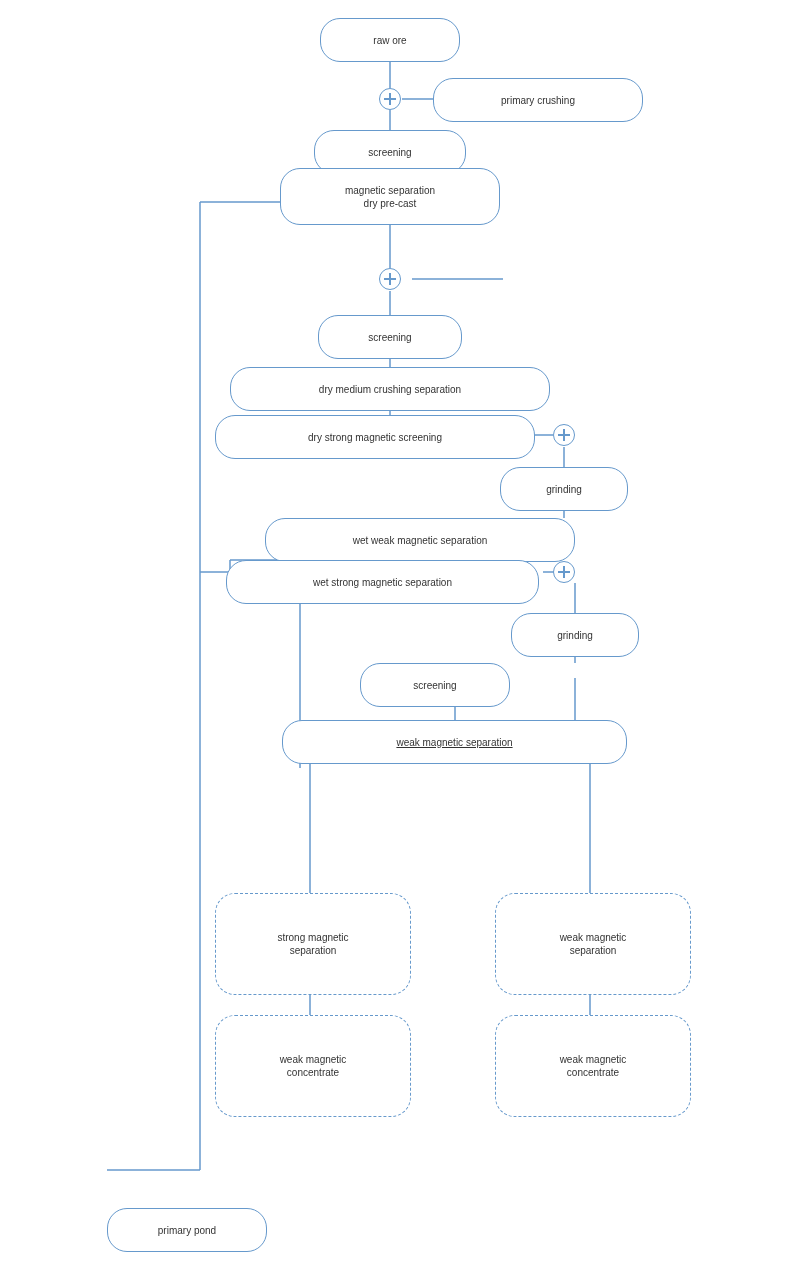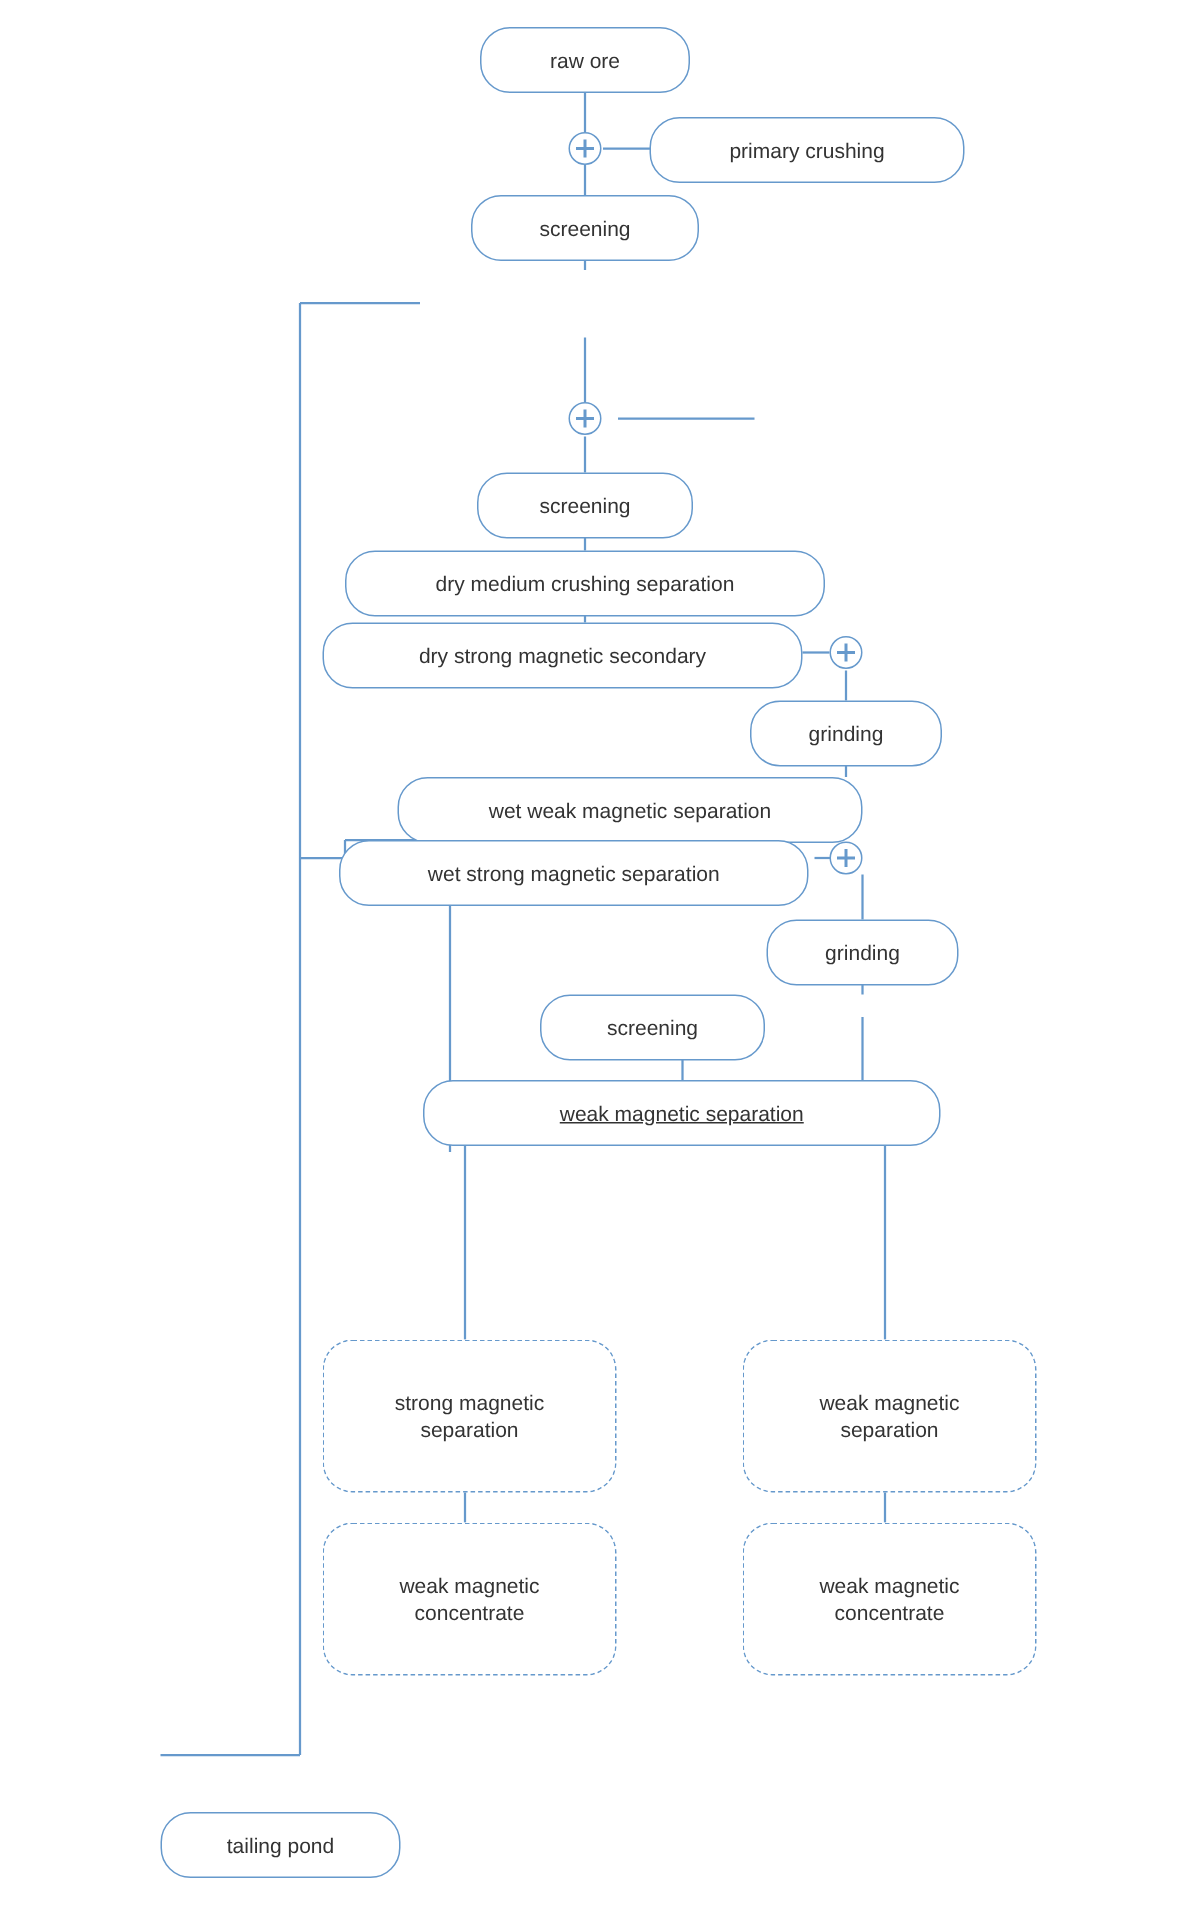--- a/index.html
+++ b/index.html
@@ -20,21 +20,21 @@
 
     .node {
       position: absolute;
       border: 1.5px solid #6699cc;
       border-radius: 20px;
       background: #fff;
       text-align: center;
       display: flex;
       align-items: center;
       justify-content: center;
-      font-size: 14px;
+      font-size: 10px;
       color: #333;
       font-weight: 500;
       line-height: 1.3;
       padding: 6px 14px;
     }
 
     .node.dashed {
       border-style: dashed;
       align-items: center;
     }
@@ -154,29 +154,32 @@
   </svg>
 
   <div class="node" style="left:320px; top:18px; width:140px; height:44px;">raw ore</div>
 
   <div class="cross-circle" style="left:379px; top:88px;"></div>
 
   <div class="node" style="left:433px; top:78px; width:210px; height:44px;">primary crushing</div>
 
   <div class="node" style="left:314px; top:130px; width:152px; height:44px;">screening</div>
 
+  <div class="node" style="left:280px; top:168px; width:220px; height:57px; line-height:1.3;">
+    <span>magnetic separation<br>dry pre-cast</span>
+  </div>
 
   <div class="cross-circle" style="left:379px; top:268px;"></div>
 
 
   <div class="node" style="left:318px; top:315px; width:144px; height:44px;">screening</div>
 
   <div class="node" style="left:230px; top:367px; width:320px; height:44px;">dry medium crushing separation</div>
 
-  <div class="node" style="left:215px; top:415px; width:320px; height:44px;">dry strong magnetic secondary</div>
+  <div class="node" style="left:215px; top:415px; width:320px; height:44px;">dry strong magnetic screening</div>
 
   <div class="cross-circle" style="left:553px; top:424px;"></div>
 
   <div class="node" style="left:500px; top:467px; width:128px; height:44px;">grinding</div>
 
   <div class="node" style="left:265px; top:518px; width:310px; height:44px;">wet weak magnetic separation</div>
 
   <div class="node" style="left:226px; top:560px; width:313px; height:44px;">wet strong magnetic separation</div>
 
   <div class="cross-circle" style="left:553px; top:561px;"></div>
@@ -197,15 +200,15 @@
 
   <div class="node dashed" style="left:215px; top:1015px; width:196px; height:102px; border-radius:20px;">
     <span>weak magnetic<br>concentrate</span>
   </div>
 
   <div class="node dashed" style="left:495px; top:1015px; width:196px; height:102px; border-radius:20px;">
     <span>weak magnetic<br>concentrate</span>
   </div>
 
 
-  <div class="node" style="left:107px; top:1208px; width:160px; height:44px;">tailing pond</div>
+  <div class="node" style="left:107px; top:1208px; width:160px; height:44px;">primary pond</div>
 
 </div>
 
 </body></html>

